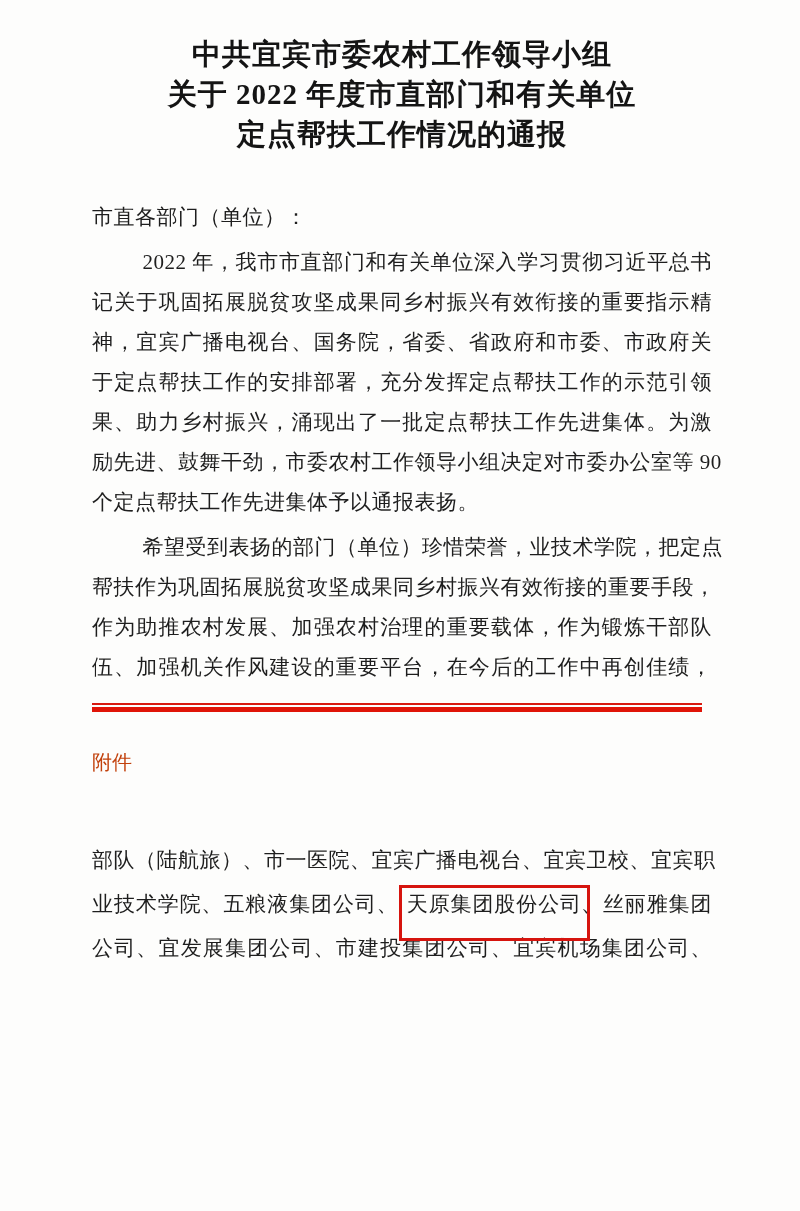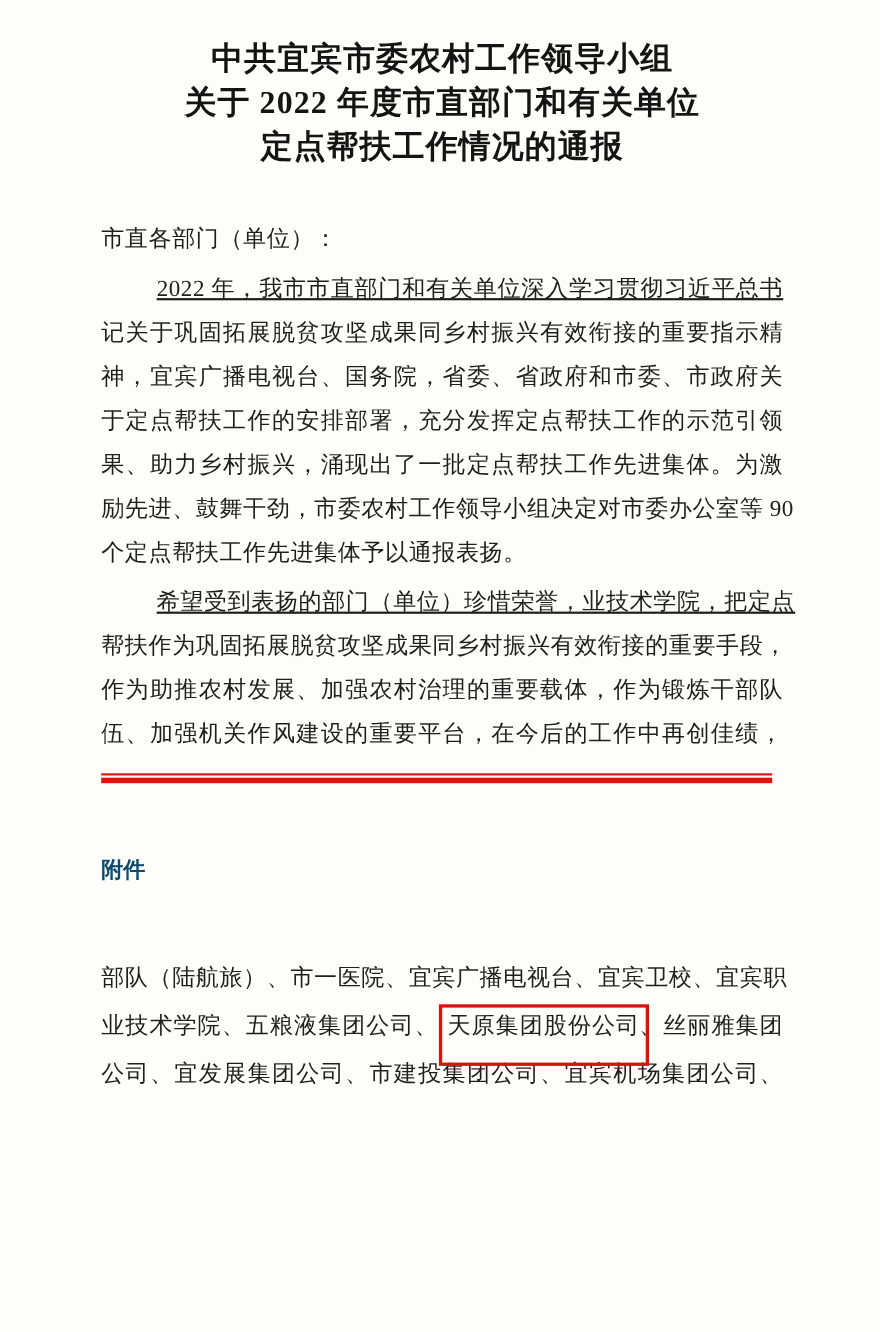--- a/index.html
+++ b/index.html
@@ -32,39 +32,39 @@
     line-height: 40px;
     letter-spacing: 0.5px;
     text-align: justify;
     text-align-last: justify;
     white-space: nowrap;
   }
   .t-line.lastline {
     text-align-last: left;
     white-space: normal;
   }
-  .t-line.indent { text-indent: 2.4em; text-decoration: underline; }
+  .t-line.indent { text-indent: 2.4em; }
   .salutation { margin-bottom: 5px; }
   .para2 { margin-top: 5px; }
   
   .red-rule {
     margin-top: 16px;
     width: 610px;
   }
   .red-rule .thin  { height: 2px; background: #d81910; }
   .red-rule .gap   { height: 2px; background: transparent; }
   .red-rule .thick { height: 5px; background: #e01408; }
   
   .attachment-label {
-    margin-top: 64px;
+    margin-top: 36px;
     font-family: "DejaVu Sans", "Liberation Sans", sans-serif;
-    font-weight: bold;
+    font-weight: normal;
     font-size: 20px;
     line-height: 28px;
-    color: #0c4a6e;
+    color: #c2410c;
   }
   .attachment-title {
     margin-top: 48px;
     text-align: center;
     font-weight: bold;
     font-size: 29px;
     line-height: 42px;
     letter-spacing: 1px;
     color: #141414;
   }

